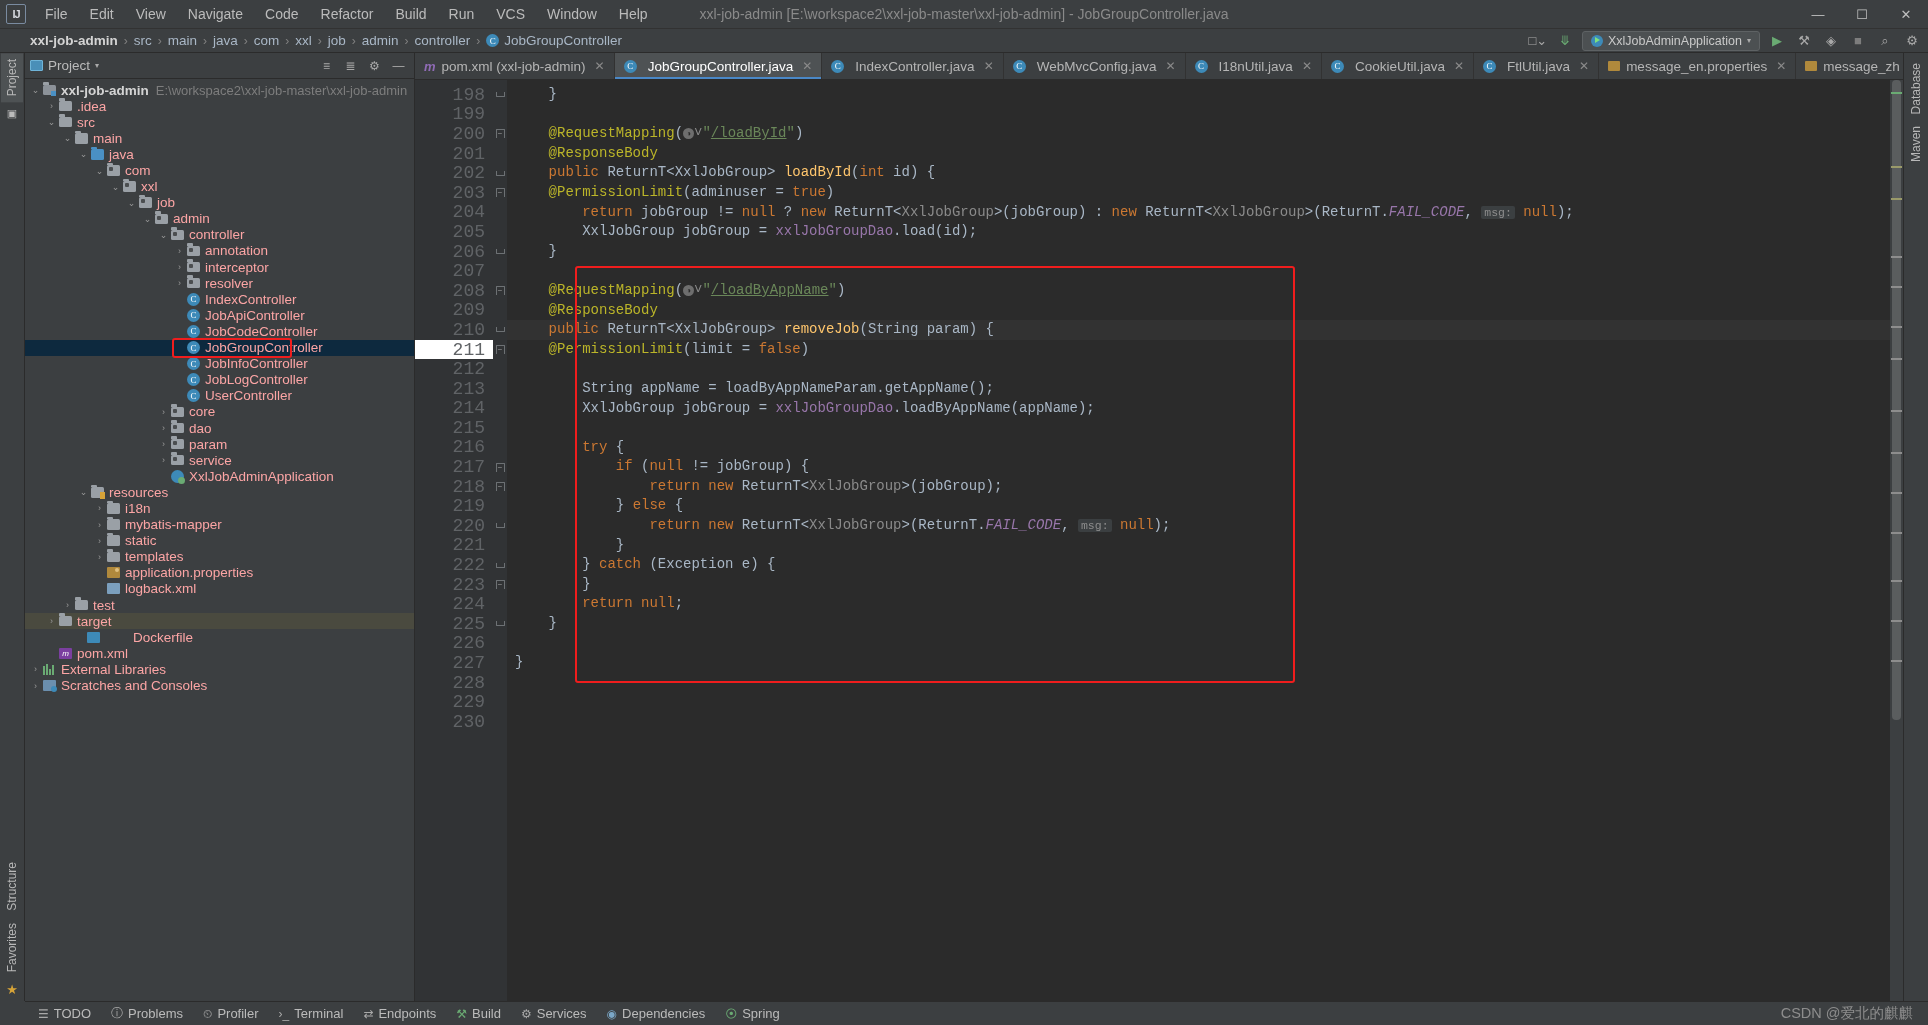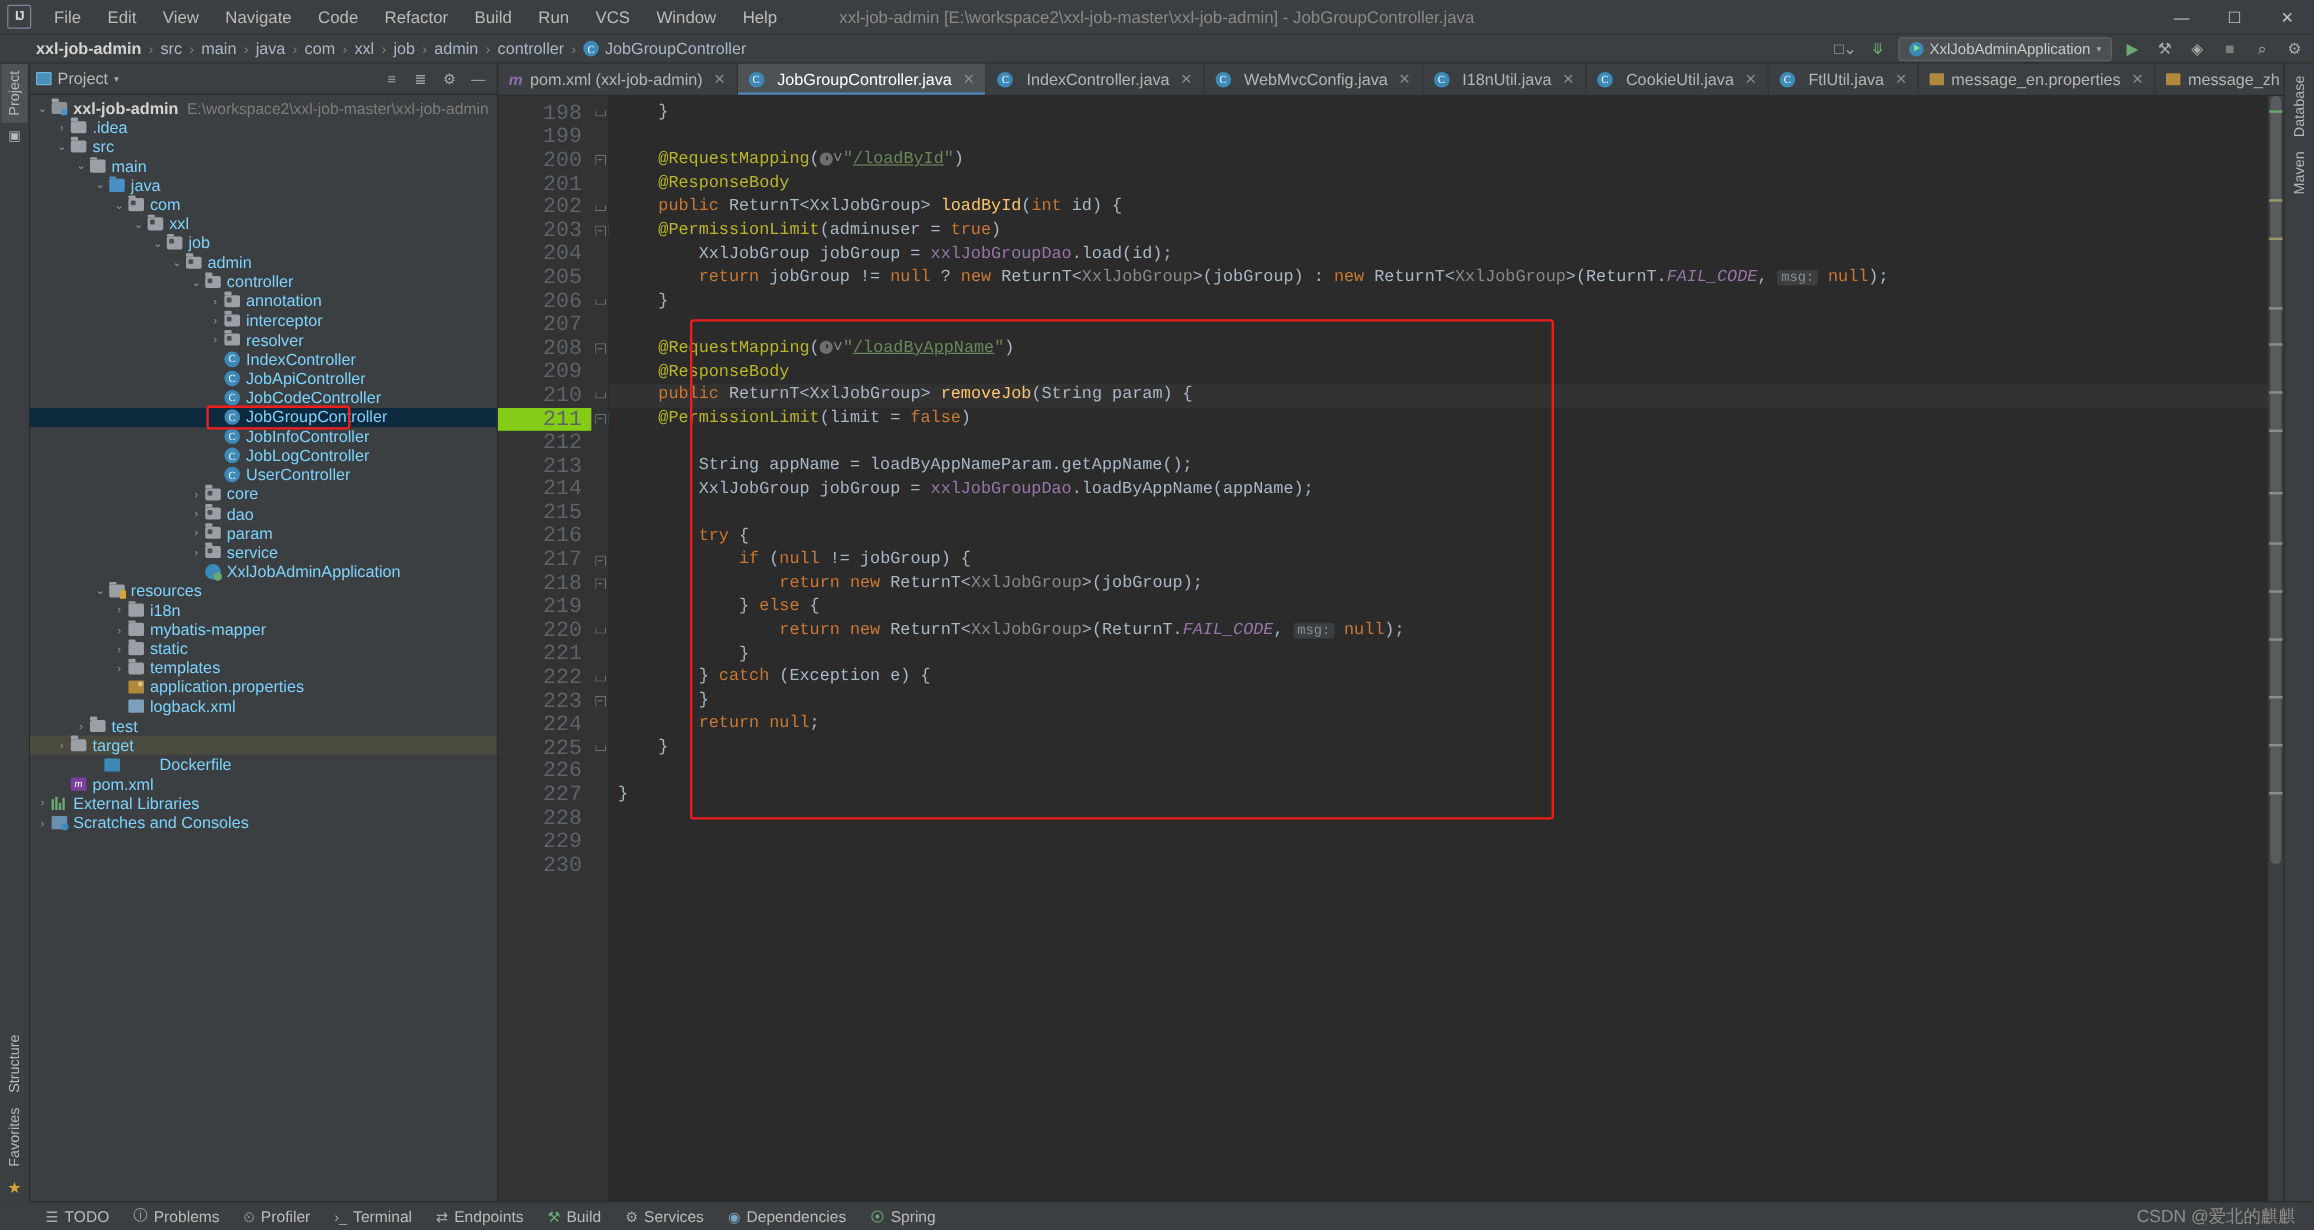--- a/index.html
+++ b/index.html
@@ -114,21 +114,21 @@
   .springico::after{content:"";position:absolute;right:-1px;bottom:-1px;width:7px;height:7px;background:#6aab73;border-radius:50%;}
   .libico { width:13px;height:11px;display:flex;gap:1px;align-items:flex-end; }
   .libico i { width:2px;background:#6aab73;display:block; }
   .propico { width:13px;height:11px;background:#b0893c;border-radius:1px;position:relative; }
   .propico::after{content:"";position:absolute;right:1px;top:1px;width:4px;height:4px;background:#e0c080;border-radius:50%;}
   .xmlico { width:13px;height:11px;background:#7b9fbd;border-radius:1px; }
   .dockerico { width:13px;height:11px;background:#3d8ab8;border-radius:1px; }
   .mvnico { width:13px;height:11px;background:#7b3fa0;border-radius:1px;color:#fff;font-size:8px;display:flex;align-items:center;justify-content:center;font-style:italic;}
   .scratchico{ width:13px;height:11px;background:#6b8fae;border-radius:1px;position:relative;}
   .scratchico::after{content:"";position:absolute;right:-1px;bottom:-1px;width:6px;height:6px;background:#3d8ab8;border-radius:50%;}
-  .tlabel { color:#7dd3fc; }
+  .tlabel { color:#fca5a5; }
   .tlabel.bold { font-weight:bold; color:#d4d4d4; }
   .tpath { color:#7d7d7d; margin-left:7px; font-size:13px; }
 
   
   .annot-tree {
     position:absolute; border:2.5px solid #f01d1d; border-radius:3px;
     pointer-events:none;
   }
 
   
@@ -148,21 +148,21 @@
 
   .codearea { flex:1; display:flex; min-height:0; position:relative; overflow:hidden; }
   .gutter {
     width:78px; background:#313335; flex:none; padding-top:5px; position:relative;
     font-family:"Liberation Mono", monospace; font-size:18px;
   }
   .gline {
     height:19.6px; display:flex; align-items:center; justify-content:flex-end;
     padding-right:8px; color:#606366; position:relative;
   }
-  .gline.cur { background:#84cc16; }
+  .gline.cur { background:#ffffff; }
   .spring-run { position:absolute; right:-16px; width:13px;height:13px;border-radius:50%;background:#6aab73; }
   .spring-run::after{content:"";position:absolute;left:1.5px;top:1.5px;width:10px;height:10px;border-radius:50%;background:#3c7a48;}
   .foldcol { width:14px; background:#313335; flex:none; padding-top:5px; position:relative; }
   .fline { height:19.6px; display:flex; align-items:center; justify-content:center; }
   .fmark { width:9px;height:9px;border:1px solid #6d7174;color:#9a9a9a;font-size:8px;line-height:7px;text-align:center; }
   .fmark.top { border-radius:1px 1px 0 0; border-bottom:none; }
   .fmark.bot { border-radius:0 0 1px 1px; border-top:none; height:5px; }
 
   .codepane {
     flex:1; background:#2b2b2b; padding-top:5px; position:relative; overflow:hidden;
@@ -734,22 +734,22 @@
             <div class="fline"></div>
             <div class="fline"></div>
           </div>
         <div class="codepane" id="codepane">
             <div class="cline">    }</div>
             <div class="cline"></div>
             <div class="cline">    <span class="ann">@RequestMapping</span>(<span class="globe">◑</span><span class="typ">˅</span><span class="str">"</span><span class="urlstr">/loadById</span><span class="str">"</span>)</div>
             <div class="cline">    <span class="ann">@ResponseBody</span></div>
             <div class="cline">    <span class="kw">public</span> ReturnT&lt;XxlJobGroup&gt; <span class="mth">loadById</span>(<span class="kw">int</span> id) {</div>
             <div class="cline">    <span class="ann">@PermissionLimit</span>(adminuser = <span class="kw">true</span>)</div>
+            <div class="cline">        <span class="kw">return</span> jobGroup != <span class="kw">null</span> ? <span class="kw">new</span> ReturnT&lt;<span class="typ">XxlJobGroup</span>&gt;(jobGroup) : <span class="kw">new</span> ReturnT&lt;<span class="typ">XxlJobGroup</span>&gt;(ReturnT.<span class="stat">FAIL_CODE</span>, <span class="hintbox">msg:</span> <span class="kw">null</span>);</div>
             <div class="cline">        XxlJobGroup jobGroup = <span class="fld">xxlJobGroupDao</span>.load(id);</div>
-            <div class="cline">        <span class="kw">return</span> jobGroup != <span class="kw">null</span> ? <span class="kw">new</span> ReturnT&lt;<span class="typ">XxlJobGroup</span>&gt;(jobGroup) : <span class="kw">new</span> ReturnT&lt;<span class="typ">XxlJobGroup</span>&gt;(ReturnT.<span class="stat">FAIL_CODE</span>, <span class="hintbox">msg:</span> <span class="kw">null</span>);</div>
             <div class="cline">    }</div>
             <div class="cline"></div>
             <div class="cline">    <span class="ann">@RequestMapping</span>(<span class="globe">◑</span><span class="typ">˅</span><span class="str">"</span><span class="urlstr">/loadByAppName</span><span class="str">"</span>)</div>
             <div class="cline">    <span class="ann">@ResponseBody</span></div>
             <div class="cline cur">    <span class="kw">public</span> ReturnT&lt;XxlJobGroup&gt; <span class="mth">removeJob</span>(String param) {</div>
             <div class="cline">    <span class="ann">@PermissionLimit</span>(limit = <span class="kw">false</span>)</div>
             <div class="cline"></div>
             <div class="cline">        String appName = loadByAppNameParam.getAppName();</div>
             <div class="cline">        XxlJobGroup jobGroup = <span class="fld">xxlJobGroupDao</span>.loadByAppName(appName);</div>
             <div class="cline"></div>

